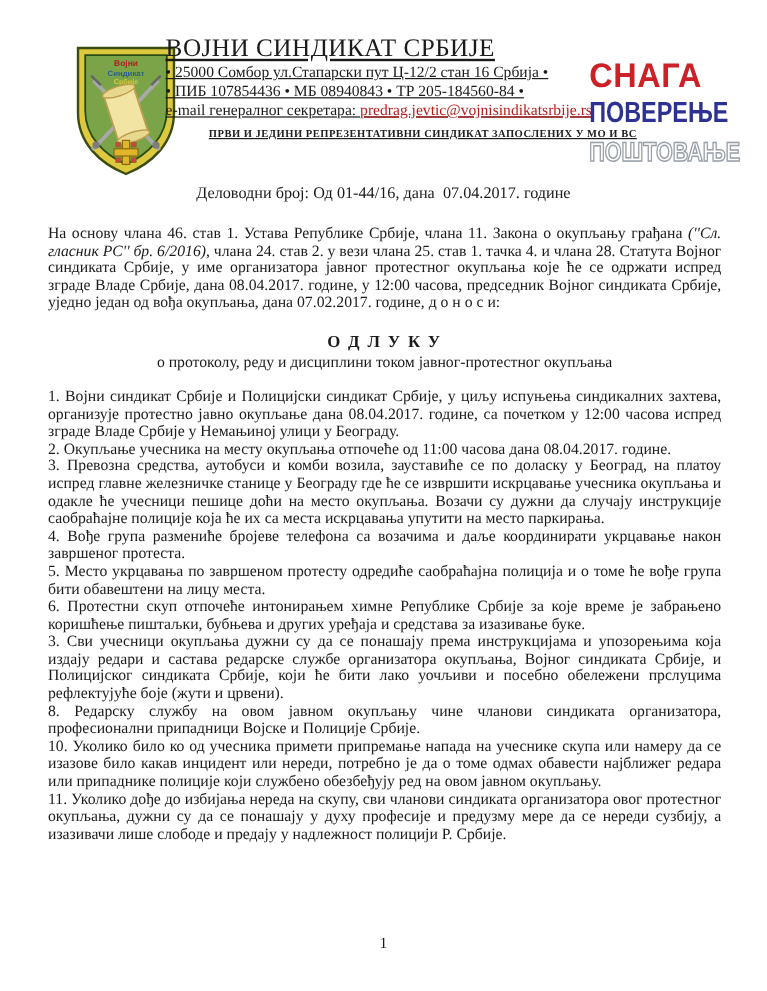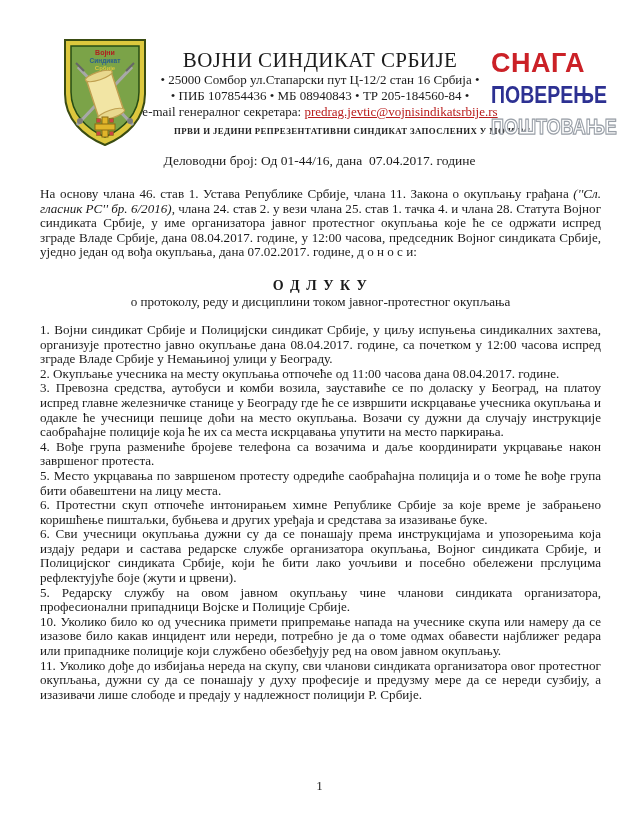--- a/index.html
+++ b/index.html
@@ -2,21 +2,21 @@
 <html><head>
 <meta charset="utf-8">
 <style>
   html,body{margin:0;padding:0;background:#ffffff;}
   .page{
     position:relative;width:639px;height:826px;background:#ffffff;
     font-family:"Liberation Serif", serif;color:#1b1b1b;overflow:hidden;
   }
   
   .emblem{position:absolute;left:61px;top:37px;width:88px;height:111px;}
-  .header-center{position:absolute;left:138px;top:48px;width:364px;text-align:center;}
+  .header-center{position:absolute;left:138px;top:28px;width:364px;text-align:left;text-decoration:underline;}
   .org-title{font-size:21px;letter-spacing:.4px;line-height:24px;white-space:nowrap;}
   .hline{font-size:13px;line-height:16px;white-space:nowrap;}
   .email-line{font-size:13px;line-height:16px;white-space:nowrap;}
   .email-link{color:#b91c1c;text-decoration:underline;cursor:pointer;}
   .tagline{font-size:8.8px;font-weight:bold;letter-spacing:.4px;line-height:12px;margin-top:5px;white-space:nowrap;color:#222;margin-left:36px;}
   .motto{position:absolute;left:491px;top:49px;width:140px;font-family:"Liberation Sans", sans-serif;font-weight:bold;line-height:1;}
   .motto-word1{font-size:27px;letter-spacing:.5px;transform:scaleY(1.05);transform-origin:left top;}
   .motto-word2{font-size:19.5px;margin-top:7px;letter-spacing:0;transform:scaleY(1.25);transform-origin:left top;}
   .motto-word3{font-size:18px;margin-top:12px;color:#ffffff;-webkit-text-stroke:1px #9aa0a8;text-shadow:0 0 1px #9aa0a8;transform:scaleY(1.25);transform-origin:left top;}
   .doc-number{position:absolute;left:0;top:153px;width:100%;text-align:center;font-size:13.5px;white-space:pre-wrap;}
@@ -94,21 +94,21 @@
       <p class="decision-title">О Д Л У К У</p>
       <p class="decision-subtitle">о протоколу, реду и дисциплини током јавног-протестног окупљања</p>
     </div>
 
     <p>1. Војни синдикат Србије и Полицијски синдикат Србије, у циљу испуњења синдикалних захтева, организује протестно јавно окупљање дана 08.04.2017. године, са почетком у 12:00 часова испред зграде Владе Србије у Немањиној улици у Београду.</p>
     <p>2. Окупљање учесника на месту окупљања отпочеће од 11:00 часова дана 08.04.2017. године.</p>
     <p>3. Превозна средства, аутобуси и комби возила, зауставиће се по доласку у Београд, на платоу испред главне железничке станице у Београду где ће се извршити искрцавање учесника окупљања и одакле ће учесници пешице доћи на место окупљања. Возачи су дужни да случају инструкције саобраћајне полиције која ће их са места искрцавања упутити на место паркирања.</p>
     <p>4. Вође група размениће бројеве телефона са возачима и даље координирати укрцавање након завршеног протеста.</p>
     <p>5. Место укрцавања по завршеном протесту одредиће саобраћајна полиција и о томе ће вође група бити обавештени на лицу места.</p>
     <p>6. Протестни скуп отпочеће интонирањем химне Републике Србије за које време је забрањено коришћење пиштаљки, бубњева и других уређаја и средстава за изазивање буке.</p>
-    <p>6. Сви учесници окупљања дужни су да се понашају према инструкцијама и упозорењима која издају редари и састава редарске службе организатора окупљања, Војног синдиката Србије, и Полицијског синдиката Србије, који ће бити лако уочљиви и посебно обележени прслуцима рефлектујуће боје (жути и црвени).</p>
-    <p>5. Редарску службу на овом јавном окупљању чине чланови синдиката организатора, професионални припадници Војске и Полиције Србије.</p>
+    <p>3. Сви учесници окупљања дужни су да се понашају према инструкцијама и упозорењима која издају редари и састава редарске службе организатора окупљања, Војног синдиката Србије, и Полицијског синдиката Србије, који ће бити лако уочљиви и посебно обележени прслуцима рефлектујуће боје (жути и црвени).</p>
+    <p>8. Редарску службу на овом јавном окупљању чине чланови синдиката организатора, професионални припадници Војске и Полиције Србије.</p>
     <p>10. Уколико било ко од учесника примети припремање напада на учеснике скупа или намеру да се изазове било какав инцидент или нереди, потребно је да о томе одмах обавести најближег редара или припаднике полиције који службено обезбеђују ред на овом јавном окупљању.</p>
     <p>11. Уколико дође до избијања нереда на скупу, сви чланови синдиката организатора овог протестног окупљања, дужни су да се понашају у духу професије и предузму мере да се нереди сузбију, а изазивачи лише слободе и предају у надлежност полицији Р. Србије.</p>
   </div>
 
   <div class="page-number">1</div>
 
 </div>
 
 </body></html>

